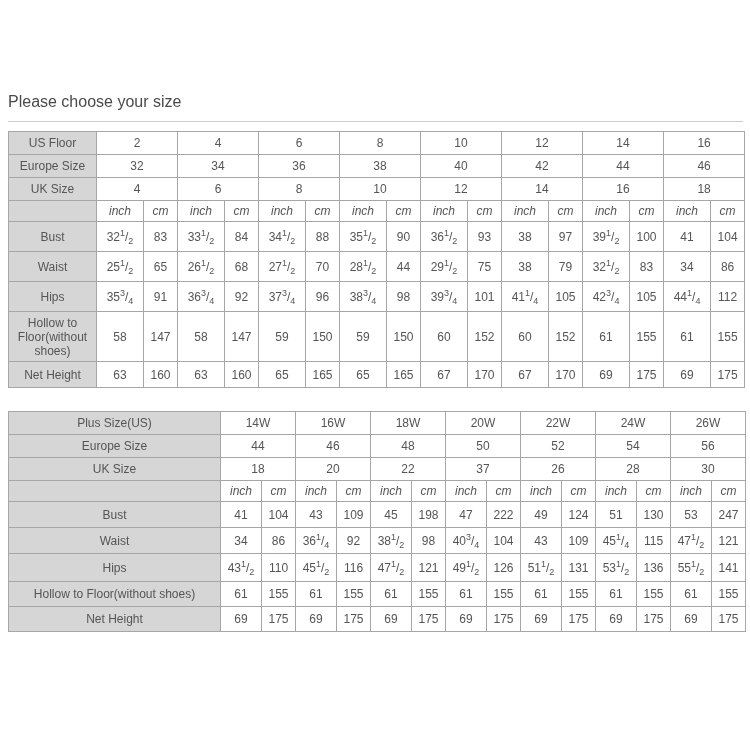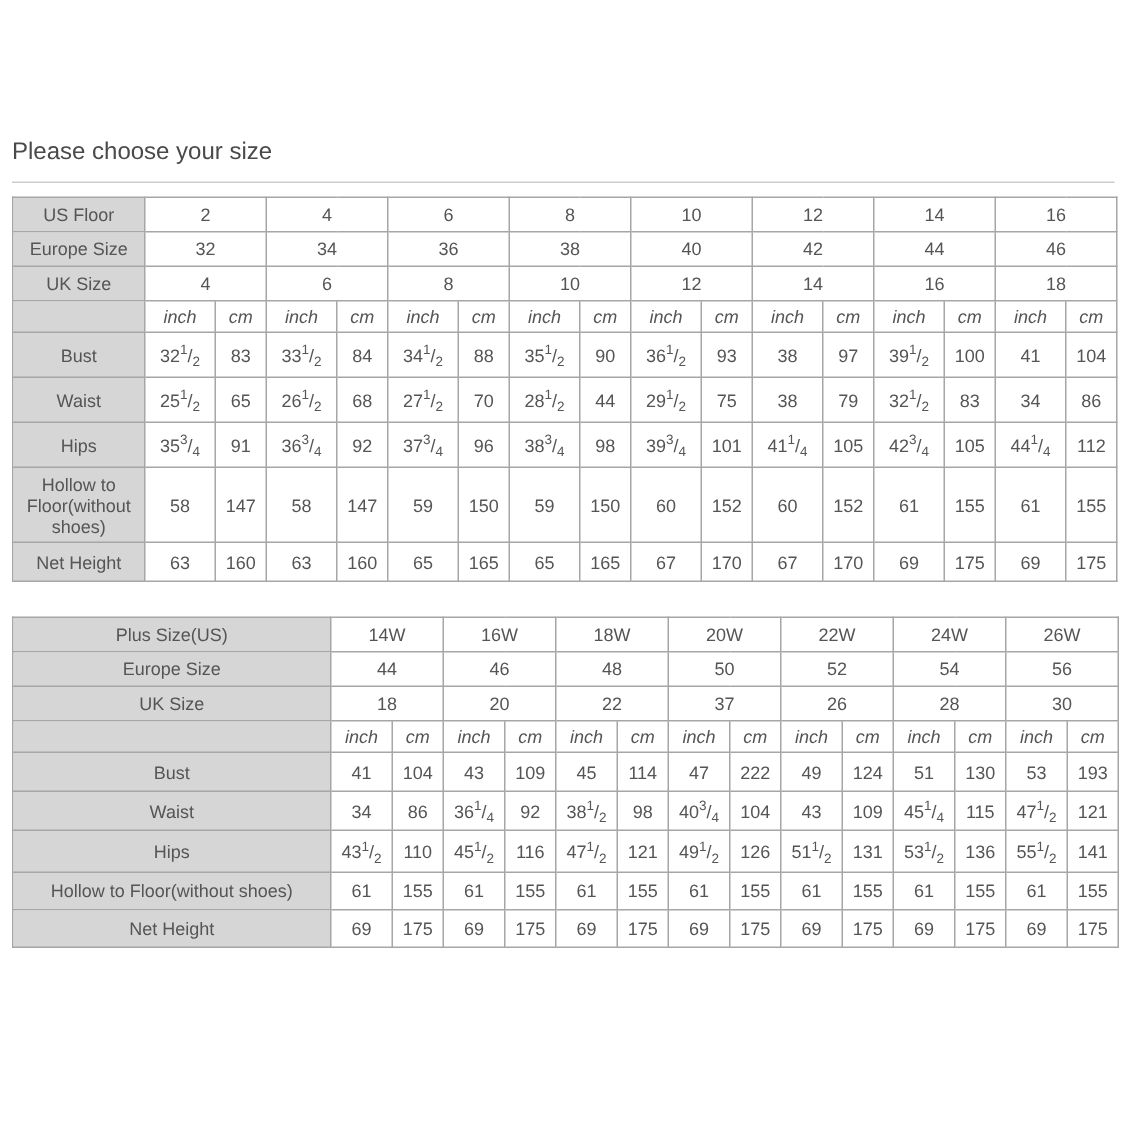--- a/index.html
+++ b/index.html
@@ -292,29 +292,29 @@
           <th class="cell-unit">inch</th>
           <th class="cell-unit">cm</th>
         </tr>
         <tr class="r-meas">
           <th class="cell-label">Bust</th>
           <td class="cell-value">41</td>
           <td class="cell-value">104</td>
           <td class="cell-value">43</td>
           <td class="cell-value">109</td>
           <td class="cell-value">45</td>
-          <td class="cell-value">114</td>
+          <td class="cell-value">198</td>
           <td class="cell-value">47</td>
           <td class="cell-value">222</td>
           <td class="cell-value">49</td>
           <td class="cell-value">124</td>
           <td class="cell-value">51</td>
           <td class="cell-value">130</td>
           <td class="cell-value">53</td>
-          <td class="cell-value">193</td>
+          <td class="cell-value">247</td>
         </tr>
         <tr class="r-meas">
           <th class="cell-label">Waist</th>
           <td class="cell-value">34</td>
           <td class="cell-value">86</td>
           <td class="cell-value">36<sup>1</sup>/<sub>4</sub></td>
           <td class="cell-value">92</td>
           <td class="cell-value">38<sup>1</sup>/<sub>2</sub></td>
           <td class="cell-value">98</td>
           <td class="cell-value">40<sup>3</sup>/<sub>4</sub></td>

